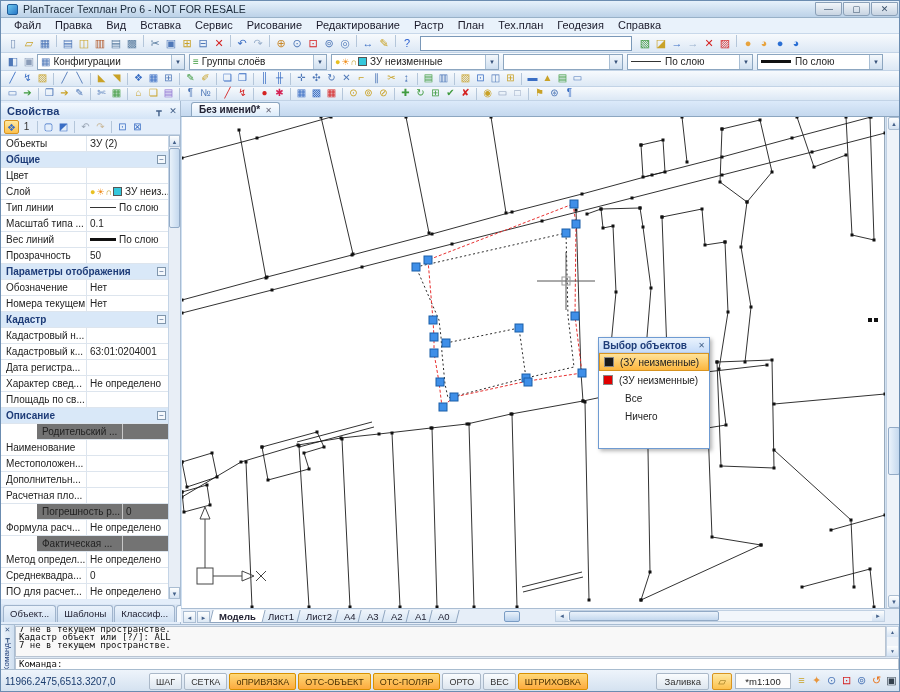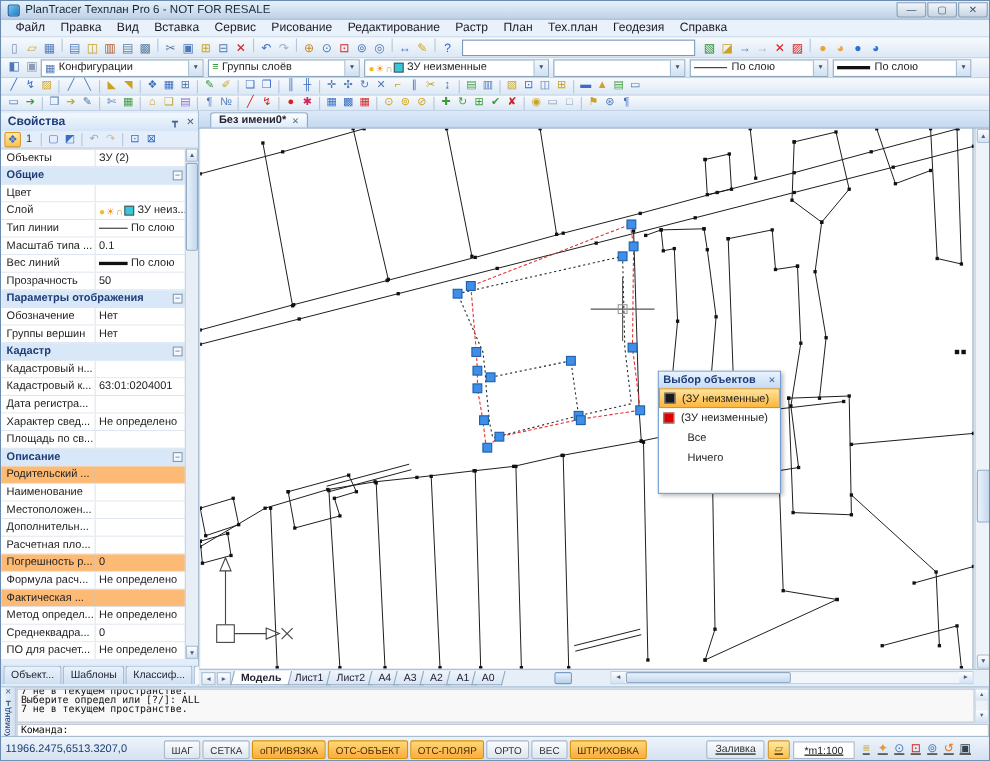--- a/index.html
+++ b/index.html
@@ -63,21 +63,21 @@
   .grow { display:flex; height:16px; border-bottom:1px solid #dde5ee; align-items:center; background:#fff; position:relative; }
   .grow .glabel { width:86px; padding-left:5px; font-size:10px; color:#222; border-right:1px solid #dde5ee;
     white-space:nowrap; overflow:hidden; align-self:stretch; line-height:15px; }
   .grow .gval { flex:1; padding-left:3px; font-size:10px; color:#222; white-space:nowrap; overflow:hidden;
     display:flex; align-items:center; }
   .grow.section { background:#d9e8f8; }
   .grow.section .glabel { width:auto; flex:1; color:#1e3c78; font-weight:bold; border-right:none; }
   .grow.section .collapse { display:block; }
   .collapse { display:none; position:absolute; right:3px; top:3px; width:9px; height:9px; border:1px solid #8096ac;
     background:#f4f8fc; line-height:7px; text-align:center; font-size:8px; color:#44618a; }
-  .grow.gray { background:#fdba74; }
+  .grow.gray { background:#737373;margin-left:36px; }
   .grow.gray .glabel { border-right-color:#c8c8c8; }
   .grow .deco-layer { display:none; }
   .grow.layer .deco-layer { display:inline-flex; gap:1px; margin-right:3px; align-items:center; }
   .grow.layer .deco-layer i { font-style:normal; font-size:9px; }
   .grow .deco-line { display:none; }
   .grow.linetype .deco-line { display:inline-block; width:26px; border-top:1px solid #333; margin-right:3px; }
   .grow.lineweight .deco-line { display:inline-block; width:26px; border-top:3px solid #111; margin-right:3px; }
 
   .p-scroll { position:absolute; right:0; top:34px; width:12px; height:464px; background:#e8eef6; border-left:1px solid #c4d4e6; }
   .p-scroll .sarr { position:absolute; left:0; width:11px; height:12px; font-size:6px; text-align:center; line-height:12px;
@@ -147,21 +147,21 @@
   .cmd-prompt { position:absolute; left:14px; top:33px; width:884px; height:12px; background:#fff; border:1px solid #b8c4d2;
     font-family:"DejaVu Sans Mono", monospace; font-size:9px; color:#111; line-height:10px; padding-left:3px; }
 
   
   .statusbar { position:absolute; left:0; top:668px; width:900px; height:24px;
     background:linear-gradient(#eef4fb,#d2e0ef); border-top:1px solid #a8bccf; display:flex; align-items:center; }
   .coords { width:148px; padding-left:4px; font-size:10px; color:#1a3c6e; }
   .toggle { height:17px; line-height:16px; padding:0 6px; font-size:9px; color:#333; margin-right:2px;
     background:linear-gradient(#fafcfe,#dde6ef); border:1px solid #aab8c8; border-radius:2px; }
   .toggle.on { background:linear-gradient(#ffd978,#fcaa3e); border-color:#d89000; color:#4a3000; }
-  .sb-right { position:absolute; right:16px; display:flex; align-items:flex-end; gap:3px;text-decoration:underline; }
+  .sb-right { position:absolute; right:2px; display:flex; align-items:flex-start; gap:3px; }
   .sb-btn { height:17px; line-height:16px; padding:0 7px; font-size:9.5px; color:#333;
     background:linear-gradient(#fafcfe,#dde6ef); border:1px solid #aab8c8; border-radius:2px; }
   .sb-iconbtn { width:20px; height:17px; line-height:16px; text-align:center; font-size:10px;
     background:linear-gradient(#ffe9a2,#fcc14d); border:1px solid #d89420; border-radius:2px; color:#8a6a10; }
   .sb-scale { width:56px; height:16px; line-height:15px; text-align:center; font-size:9.5px; color:#222; background:#fdfdfd;
     border:1px solid #aab8c8; }
   .sb-ic { width:15px; height:16px; line-height:15px; text-align:center; font-size:11px; }
 </style>
 </head>
 <body>
@@ -449,21 +449,21 @@
         <div class="grow prop">
           <span class="glabel">Обозначение</span>
           <span class="gval">
 
             <span>Нет</span>
           </span>
 
         </div>
 
         <div class="grow prop">
-          <span class="glabel">Группы вершин</span>
+          <span class="glabel">Номера текущем</span>
           <span class="gval">
 
             <span>Нет</span>
           </span>
 
         </div>
 
         <div class="grow section">
           <span class="glabel">Кадастр</span>
 
@@ -804,21 +804,21 @@
   <div class="commandpanel">
     <div class="cmd-strip">
       <span class="cx">✕</span>
       <span class="cx">┳</span>
       <span class="cmd-vlabel">Команд</span>
     </div>
     <div class="cmd-hist">
       <div class="cmd-hist-inner">
 
       <div class="cline">7 не в текущем пространстве.</div>
-          <div class="cline">Выберите определ или [?/]: ALL</div>
+          <div class="cline">Кадастр объект или [?/]: ALL</div>
           <div class="cline">7 не в текущем пространстве.</div>
         </div>
     </div>
     <div class="cmd-scroll">
       <span class="sarr" style="top:0">▲</span>
       <span class="sarr" style="bottom:0">▼</span>
     </div>
     <div class="cmd-prompt">Команда:</div>
   </div>
 

